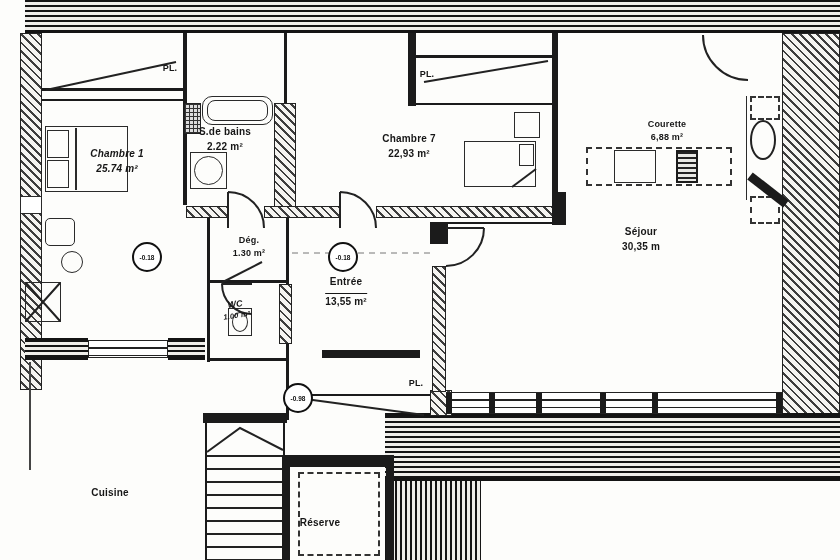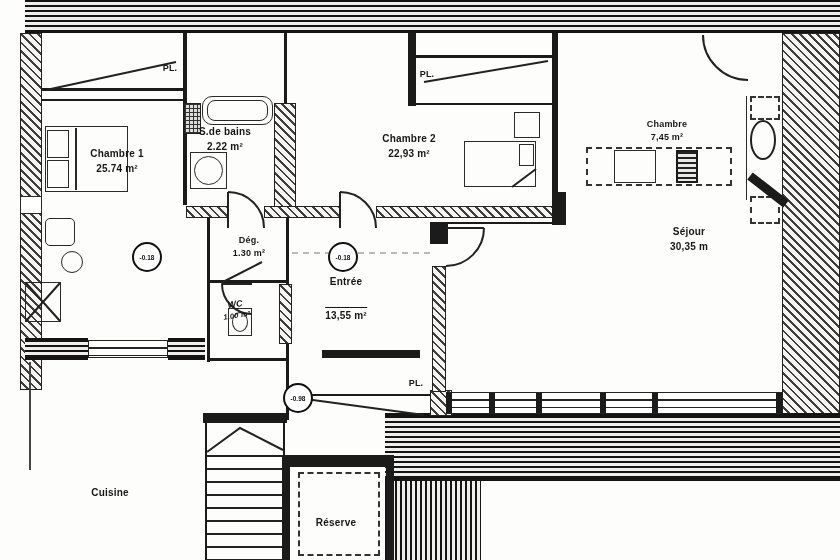--- a/index.html
+++ b/index.html
@@ -22,21 +22,21 @@
   .steps{position:absolute;background:repeating-linear-gradient(to bottom,#222 0 2px,transparent 2px 13px);}
   .lbl{position:absolute;font-weight:bold;font-size:10px;line-height:1.5;color:#161616;
        text-align:center;transform:translateX(-50%);letter-spacing:.2px;white-space:nowrap;}
   .lbl-sm{font-size:9px;line-height:1.45;}
   .lvl{position:absolute;width:26px;height:26px;border:2px solid #111;border-radius:50%;
        background:#fff;display:flex;align-items:center;justify-content:center;
        font-weight:bold;font-size:6.5px;color:#111;letter-spacing:0;}
   .win{position:absolute;background:
        repeating-linear-gradient(to bottom,transparent 0 6px,#222 6px 7.5px),#fff;
        border:1.5px solid #222;box-sizing:border-box;}
-  .u{border-bottom:1.5px solid #161616;padding-bottom:18px;}
+  .u{border-bottom:1.5px solid #161616;padding-bottom:4px;}
   svg.lines{position:absolute;left:0;top:0;pointer-events:none;}
 </style>
 </head>
 <body>
 
 <div id="plan">
 
   <div class="sh" style="left:25px;top:0;width:815px;height:33px;"></div>
   <div class="hatch" style="left:20px;top:33px;width:22px;height:357px;"></div>
   <div class="hatch" style="left:782px;top:33px;width:58px;height:382px;"></div>
@@ -134,53 +134,53 @@
       <path d="M 262 262 L 221 283"></path>
       <path d="M 512 187 L 536 169"></path>
       <path d="M 207 452 L 240 428 L 283 450"></path>
       <path d="M 26 283 L 60 321 M 60 283 L 26 321"></path>
       <ellipse cx="763" cy="140" rx="12" ry="19"></ellipse>
     </g>
     <path d="M 750 176 L 786 204" stroke="#1b1b1b" stroke-width="9" fill="none"></path>
     <path d="M 292 253 L 430 253" stroke="#777" stroke-width="1" stroke-dasharray="6 5" fill="none"></path>
   </svg>
 
-  <div class="lbl" style="left:117px;top:146px;">
+  <div class="lbl" style="left:117px;top:146px;font-style:italic;">
     <div>Chambre 1</div>
     <div>25.74 m²</div>
   </div>
   <div class="lbl" style="left:225px;top:124px;">
     <div>S.de bains</div>
     <div>2.22 m²</div>
   </div>
   <div class="lbl" style="left:409px;top:131px;">
-    <div>Chambre 2</div>
+    <div>Chambre 7</div>
     <div>22,93 m²</div>
   </div>
   <div class="lbl lbl-sm" style="left:667px;top:118px;">
-    <div>Chambre</div>
-    <div>7,45 m²</div>
-  </div>
-  <div class="lbl" style="left:641px;top:224px;margin-left:48px;">
+    <div>Courette</div>
+    <div>6,88 m²</div>
+  </div>
+  <div class="lbl" style="left:641px;top:224px;">
     <div>Séjour</div>
     <div>30,35 m</div>
   </div>
   <div class="lbl lbl-sm" style="left:249px;top:234px;">
     <div>Dég.</div>
     <div>1.30 m²</div>
   </div>
   <div class="lbl" style="left:346px;top:274px;">
     <div class="u">Entrée</div>
     <div>13,55 m²</div>
   </div>
   <div class="lbl lbl-sm" style="left:236px;top:298px;transform:translateX(-50%) rotate(-8deg);font-style:italic;">
     <div>WC</div>
     <div style="font-size:7.5px;">1.00 m²</div>
   </div>
-  <div class="lbl" style="left:320px;top:515px;margin-left:16px;">
+  <div class="lbl" style="left:320px;top:515px;">
     <div>Réserve</div>
   </div>
   <div class="lbl" style="left:110px;top:485px;">
     <div>Cuisine</div>
   </div>
 
   <div class="lbl lbl-sm" style="left:170px;top:62px;">
     <div>PL.</div>
   </div>
   <div class="lbl lbl-sm" style="left:427px;top:68px;">

